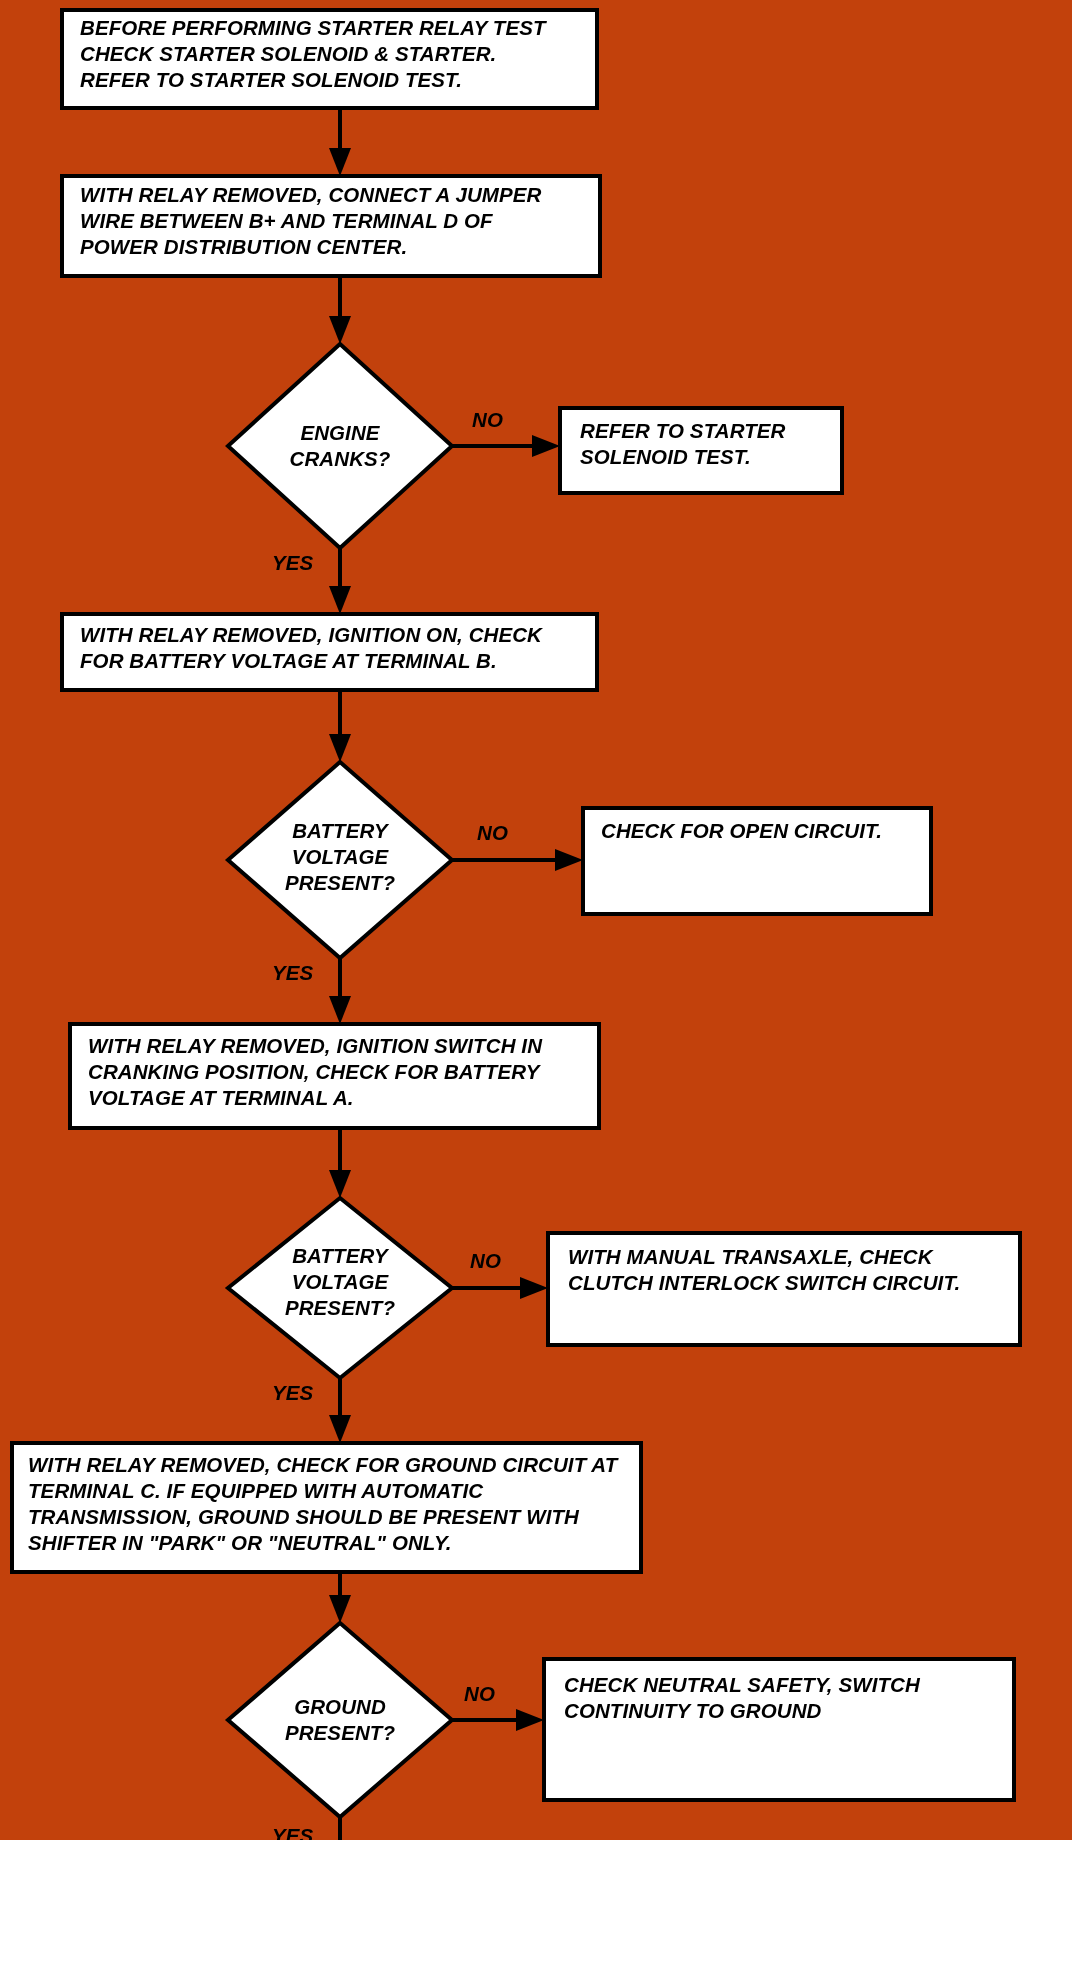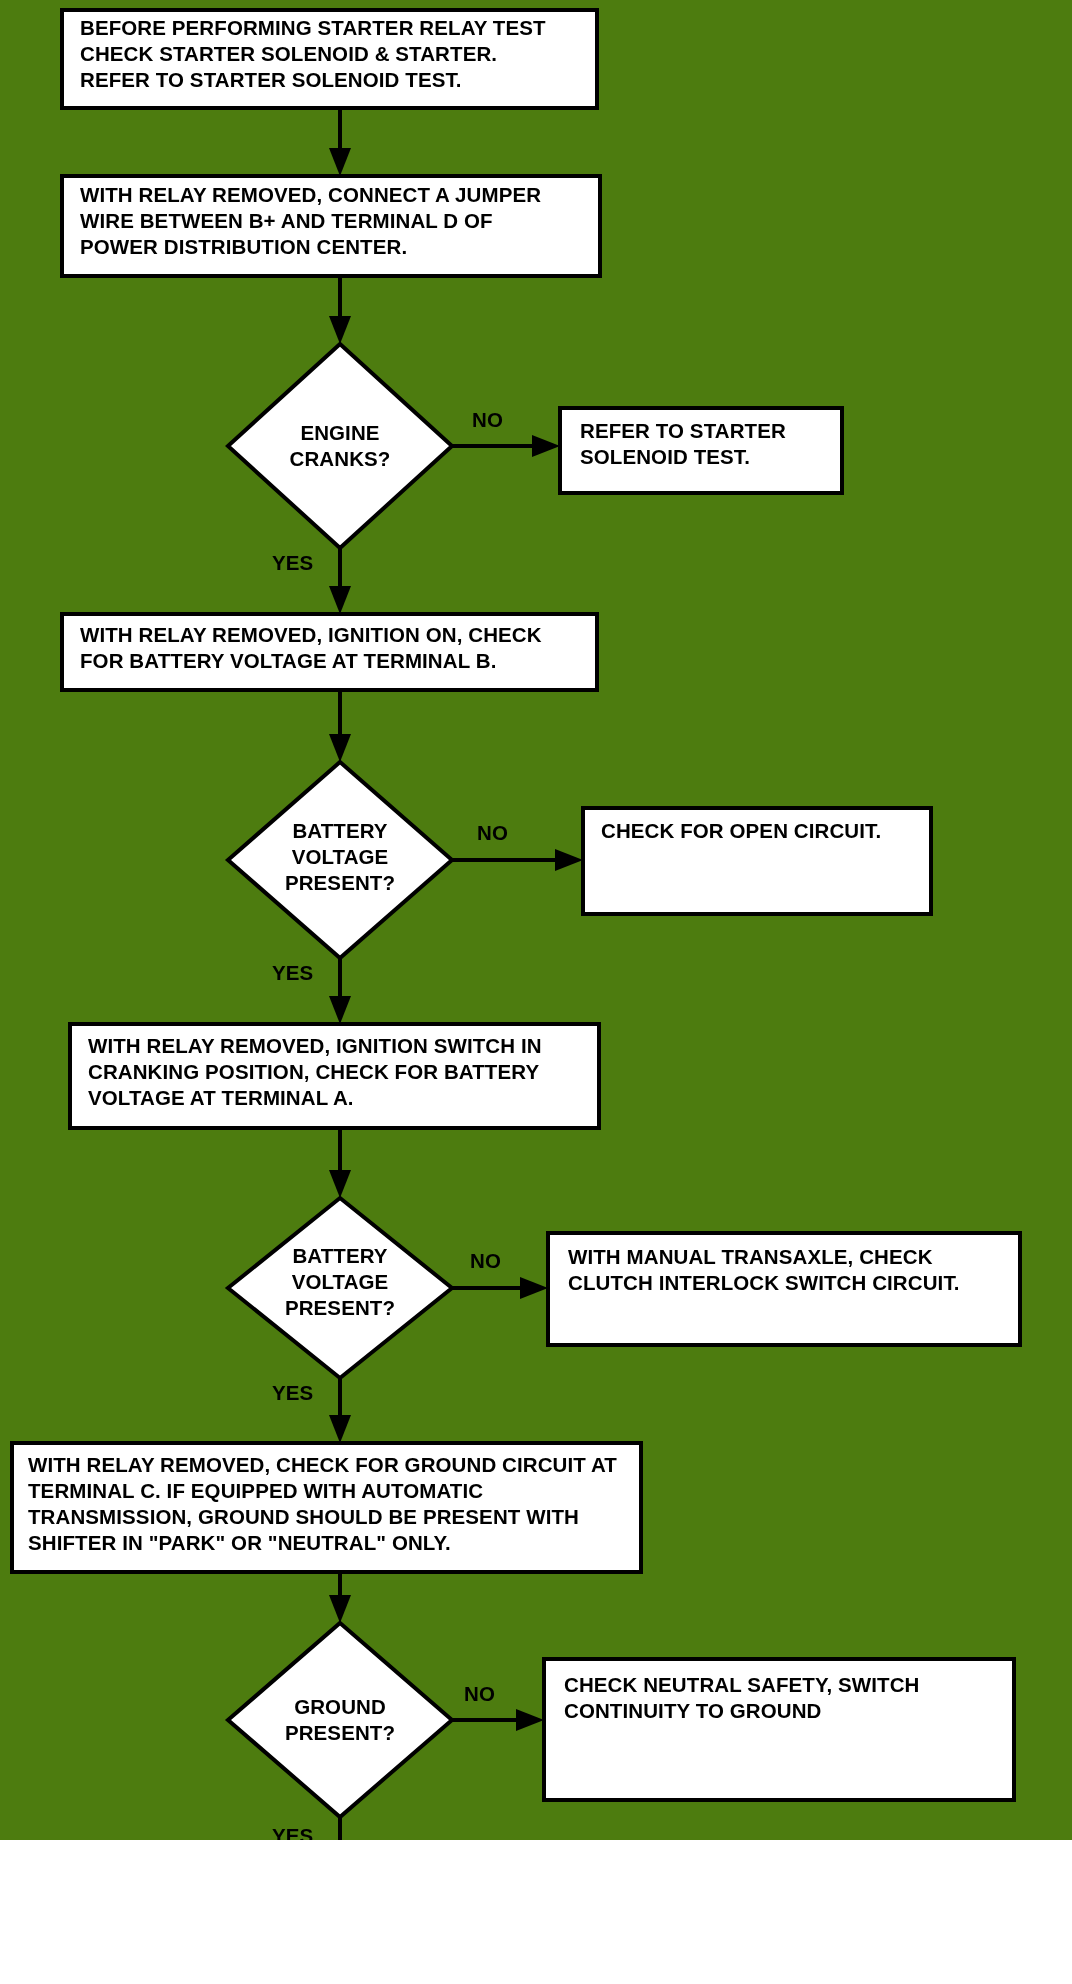--- a/index.html
+++ b/index.html
@@ -11,21 +11,22 @@
     width: 1072px;
     height: 1984px;
     font-family: "Liberation Sans", sans-serif;
     -webkit-font-smoothing: none;
   }
   #flowchart-root {
     position: relative;
     width: 1072px;
     height: 1840px;
     overflow: hidden;
-    background: #4d7c0f;
+    background: #c2410c;
+    font-style: italic;
   }
   svg#flow-svg {
     position: absolute;
     top: 0;
     left: 0;
     width: 1072px;
     height: 1984px;
   }
   .node-box {
     fill: #ffffff;

